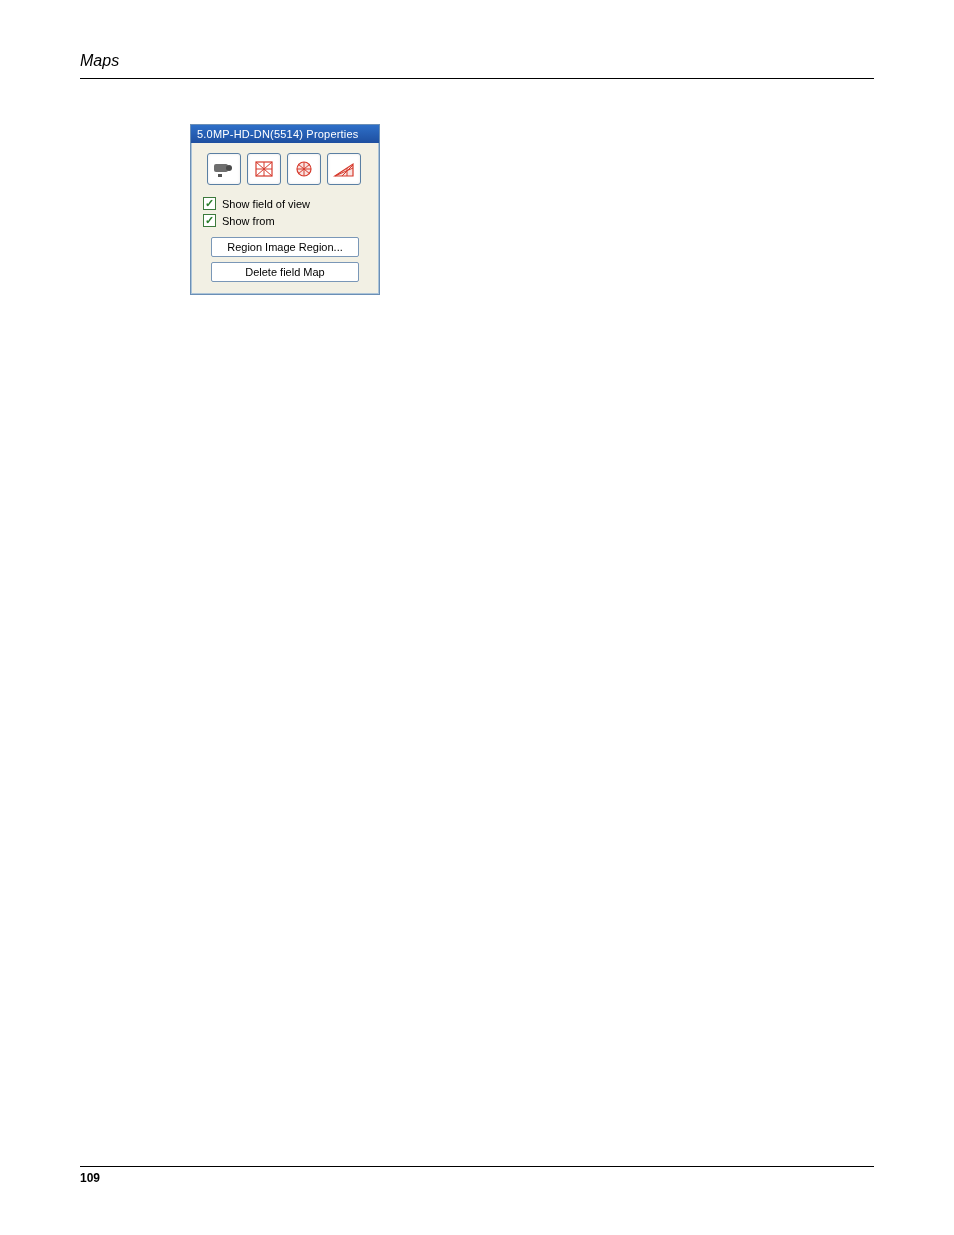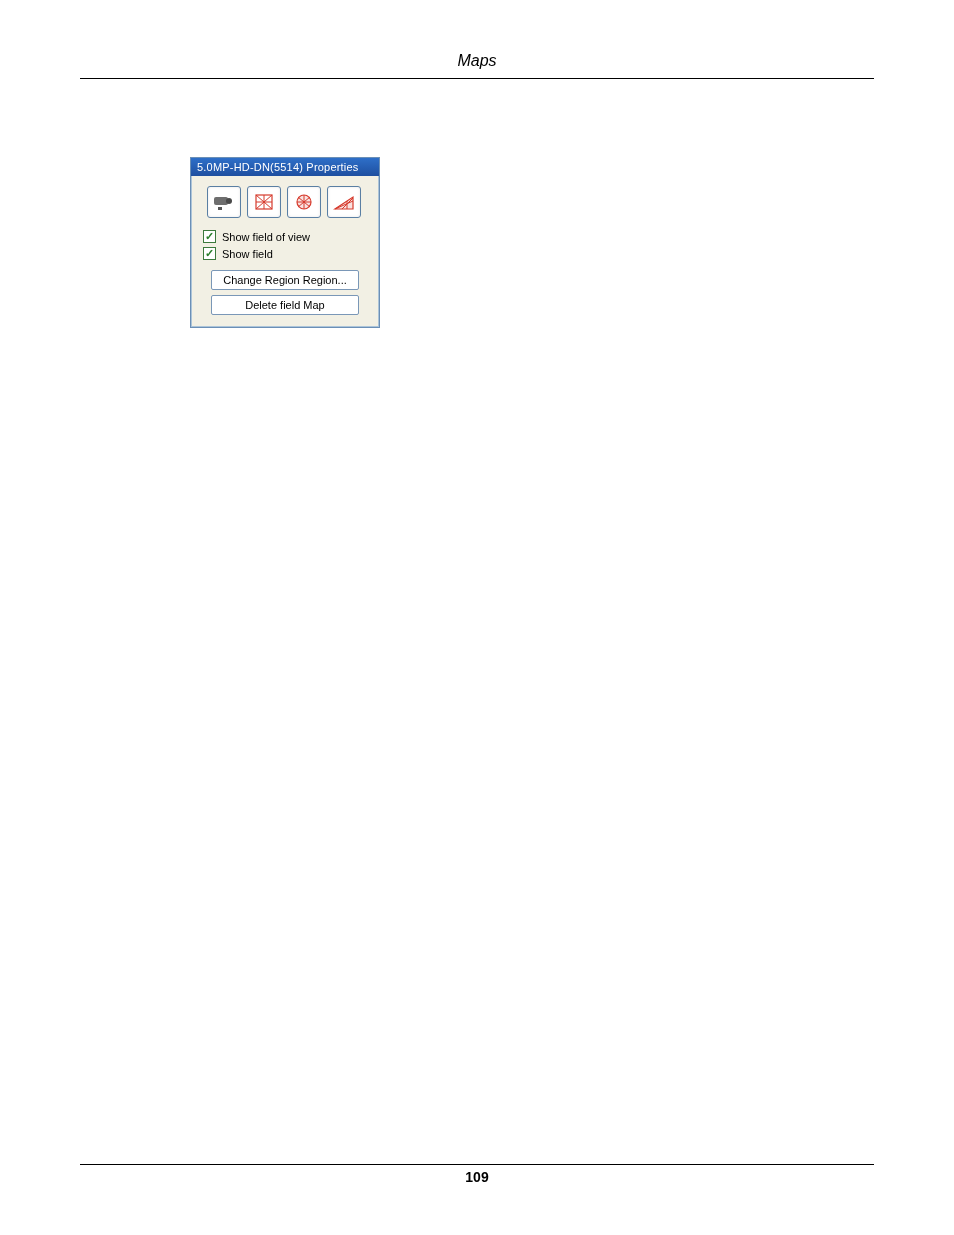--- a/index.html
+++ b/index.html
@@ -1,41 +1,41 @@
 <!DOCTYPE html>
 <html><head>
 <meta charset="utf-8">
 <style>
   * { box-sizing: border-box; margin: 0; padding: 0; }
   html, body { width: 954px; height: 1235px; background: #fff; font-family: Arial, Helvetica, sans-serif; }
   .page { position: relative; width: 954px; height: 1235px; padding: 50px 80px 50px 115px; }
   .header { position: absolute; top: 52px; right: 80px; left: 80px; }
-  .header-text { text-align: center; font-style: italic; font-size: 16px; color: #000; padding-bottom: 6px; }
+  .header-text { text-align: left; font-style: italic; font-size: 16px; color: #000; padding-bottom: 6px; }
   .header-rule { border: none; border-top: 1px solid #000; margin-top: 2px; }
 
-  .dialog-wrap { margin-top: 107px; margin-left: 75px; }
+  .dialog-wrap { margin-top: 74px; margin-left: 75px; }
   .dialog { width: 190px; border: 1px solid #6b8fb6; background: #f2f0e4; box-shadow: 0 0 0 1px #acc4d8 inset; }
   .titlebar { background: linear-gradient(#2e6fc8, #1e4fa0); color: #fff; font-size: 11px; padding: 3px 6px; white-space: nowrap; overflow: hidden; letter-spacing: 0.2px; }
   .dialog-body { padding: 10px 12px 12px; border-radius: 25px; }
 
   .icon-row { display: flex; gap: 6px; margin-bottom: 12px; margin-left: 4px; }
   .thumb { width: 34px; height: 32px; background: #fff; border: 1px solid #5a7fa3; border-radius: 3px; display: flex; align-items: center; justify-content: center; box-shadow: inset 0 0 3px rgba(0,0,0,0.1); }
 
   .checkrow { display: flex; align-items: center; gap: 6px; margin-top: 4px; font-size: 11px; color: #000; }
   .cbx { width: 13px; height: 13px; border: 1px solid #3c7a3c; background: #fff; display: inline-flex; align-items: center; justify-content: center; }
   .cbx::after { content: '✓'; color: #2a7e2a; font-size: 11px; line-height: 11px; font-weight: bold; }
 
   .btn-stack { margin-top: 10px; display: flex; flex-direction: column; gap: 5px; align-items: center; }
   .dlg-btn { width: 148px; height: 20px; background: #fff; border: 1px solid #7a97b7; border-radius: 2px; font-size: 11px; color: #000; text-align: center; display: flex; align-items: center; justify-content: center; cursor: default; }
 
   .section-heading { margin-top: 500px; font-size: 32px; font-weight: 400; color: #000; font-family: "Century Gothic", "URW Gothic", "Avant Garde", Arial, sans-serif; }
 
   .footer { position: absolute; bottom: 50px; left: 80px; right: 80px; }
   .footer-rule { border: none; border-top: 1px solid #000; }
-  .footer-num { text-align: center; font-weight: bold; font-size: 14px; margin-top: 4px; }
+  .footer-num { text-align: left; font-weight: bold; font-size: 12px; margin-top: 4px; }
 </style>
 </head>
 <body>
 
 <div class="page">
 
   <div class="header">
     <div class="header-text">Maps</div>
     <hr class="header-rule">
   </div>
@@ -80,25 +80,25 @@
             </svg>
           </div>
         </div>
 
         <div class="checkrow">
           <span class="cbx"></span>
           <span>Show field of view</span>
         </div>
         <div class="checkrow">
           <span class="cbx"></span>
-          <span>Show field</span>
+          <span>Show from</span>
         </div>
 
         <div class="btn-stack">
-          <div class="dlg-btn">Change Region Region...</div>
+          <div class="dlg-btn">Region Image Region...</div>
           <div class="dlg-btn">Delete field Map</div>
         </div>
 
       </div>
     </div>
   </div>
 
 
   <div class="footer">
     <hr class="footer-rule">

